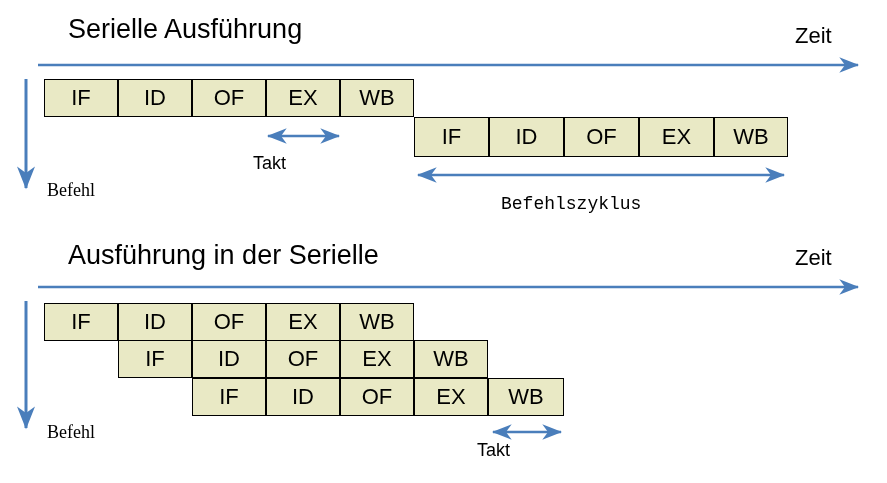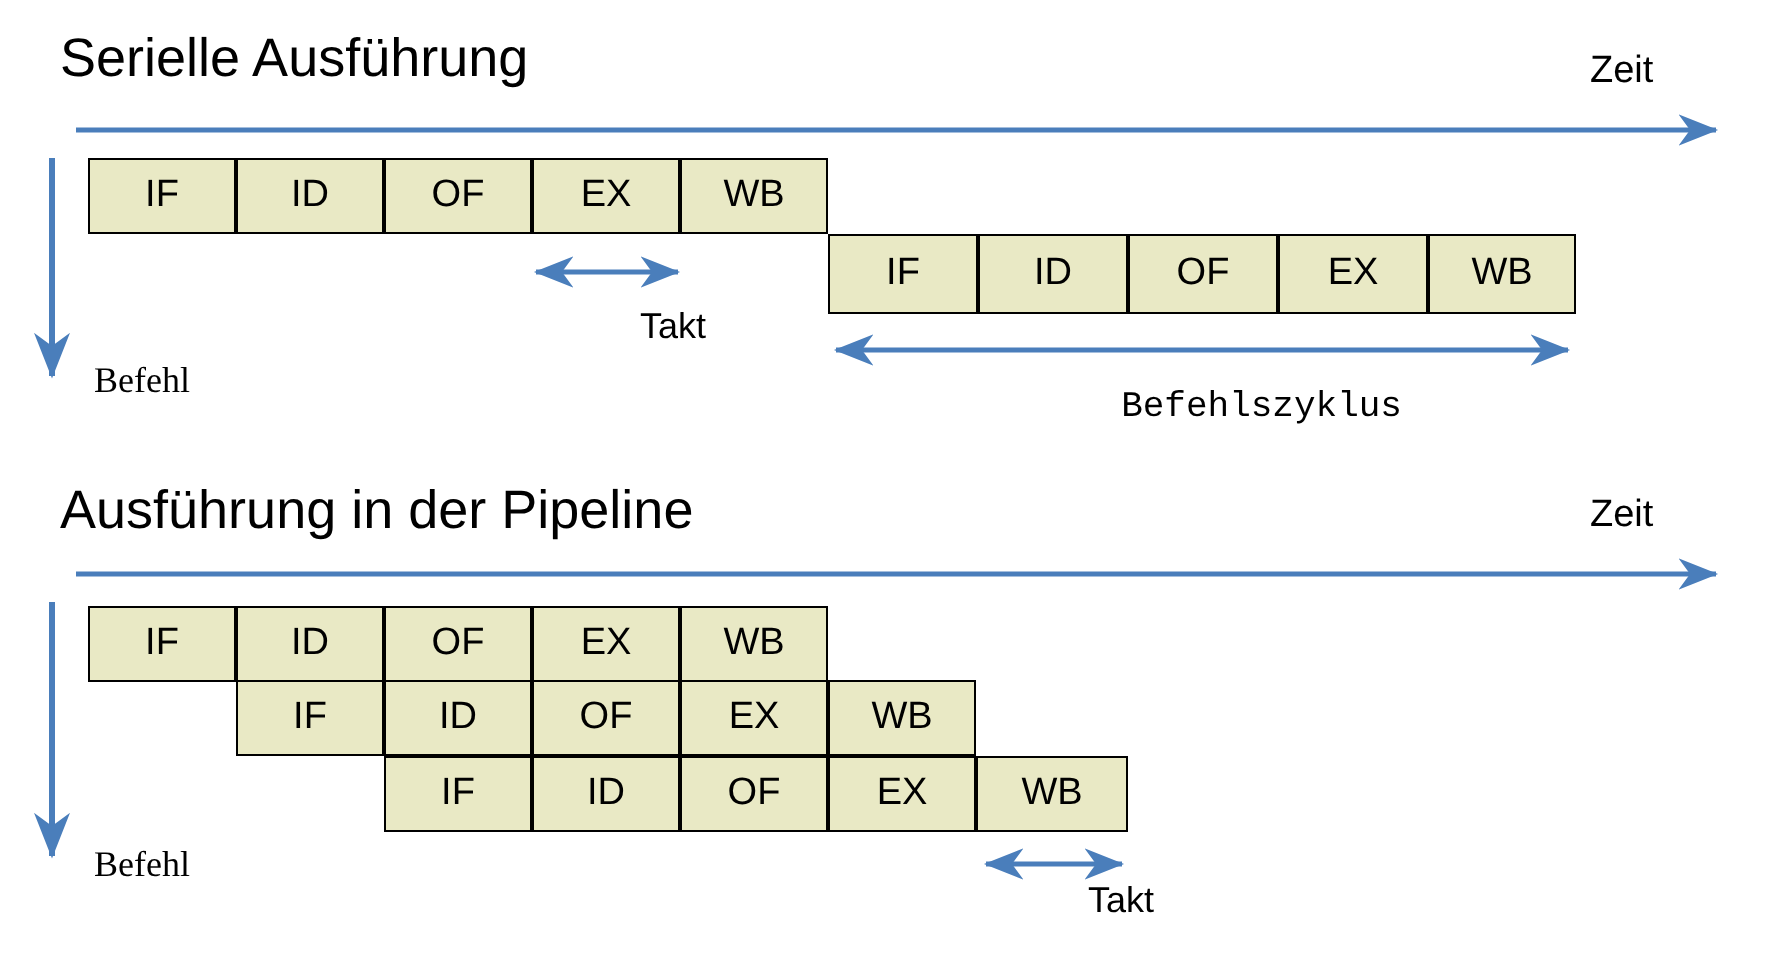--- a/index.html
+++ b/index.html
@@ -24,51 +24,52 @@
   .section { position: absolute; left: 0; top: 0; width: 887px; }
 
   .title {
     position: absolute;
     font-size: 27px;
     line-height: 30px;
     font-weight: 400;
     color: #000;
     white-space: nowrap;
     letter-spacing: 0px;
+    margin-left: 38px;
   }
 
   .zeit-label {
     position: absolute;
-    font-size: 19px;
+    font-size: 22px;
     line-height: 20px;
     white-space: nowrap;
   }
 
   .befehl-label {
     position: absolute;
     font-size: 18px;
     line-height: 21px;
     white-space: nowrap;
     font-family: Liberation Serif, serif;
   }
 
   .caption {
     position: absolute;
     font-size: 18px;
     line-height: 21px;
     white-space: nowrap;
-    text-align: right;
+    text-align: left;
   }
 
   .stage-box {
     position: absolute;
     box-sizing: border-box;
     background: #E9E9C5;
     border: 1.5px solid #000000;
-    font-size: 19px;
+    font-size: 22px;
     display: flex;
     align-items: center;
     justify-content: center;
     color: #000;
   }
 
   svg.overlay {
     position: absolute;
     left: 0; top: 0;
     width: 887px;
@@ -130,21 +131,21 @@
     <div class="stage-box" style="left:639px; top:117px; width:75px; height:40px;">EX</div>
     <div class="stage-box" style="left:714px; top:117px; width:74px; height:40px;">WB</div>
 
     <div class="caption" style="left:253px; top:153px; width:100px;">Takt</div>
 
     <div class="caption" style="left:501px; top:194px; width:200px;font-family:Liberation Mono, monospace;">Befehlszyklus</div>
   </div>
 
   <div class="section">
 
-    <div class="title" style="left:30px; top:240px;">Ausführung in der Pipeline</div>
+    <div class="title" style="left:30px; top:240px;">Ausführung in der Serielle</div>
 
     <div class="zeit-label" style="left:795px; top:248px;">Zeit</div>
 
     <div class="befehl-label" style="left:47px; top:422px;">Befehl</div>
 
     <div class="stage-box" style="left:44px;  top:303px; width:74px; height:38px;">IF</div>
     <div class="stage-box" style="left:118px; top:303px; width:74px; height:38px;">ID</div>
     <div class="stage-box" style="left:192px; top:303px; width:74px; height:38px;">OF</div>
     <div class="stage-box" style="left:266px; top:303px; width:74px; height:38px;">EX</div>
     <div class="stage-box" style="left:340px; top:303px; width:74px; height:38px;">WB</div>

